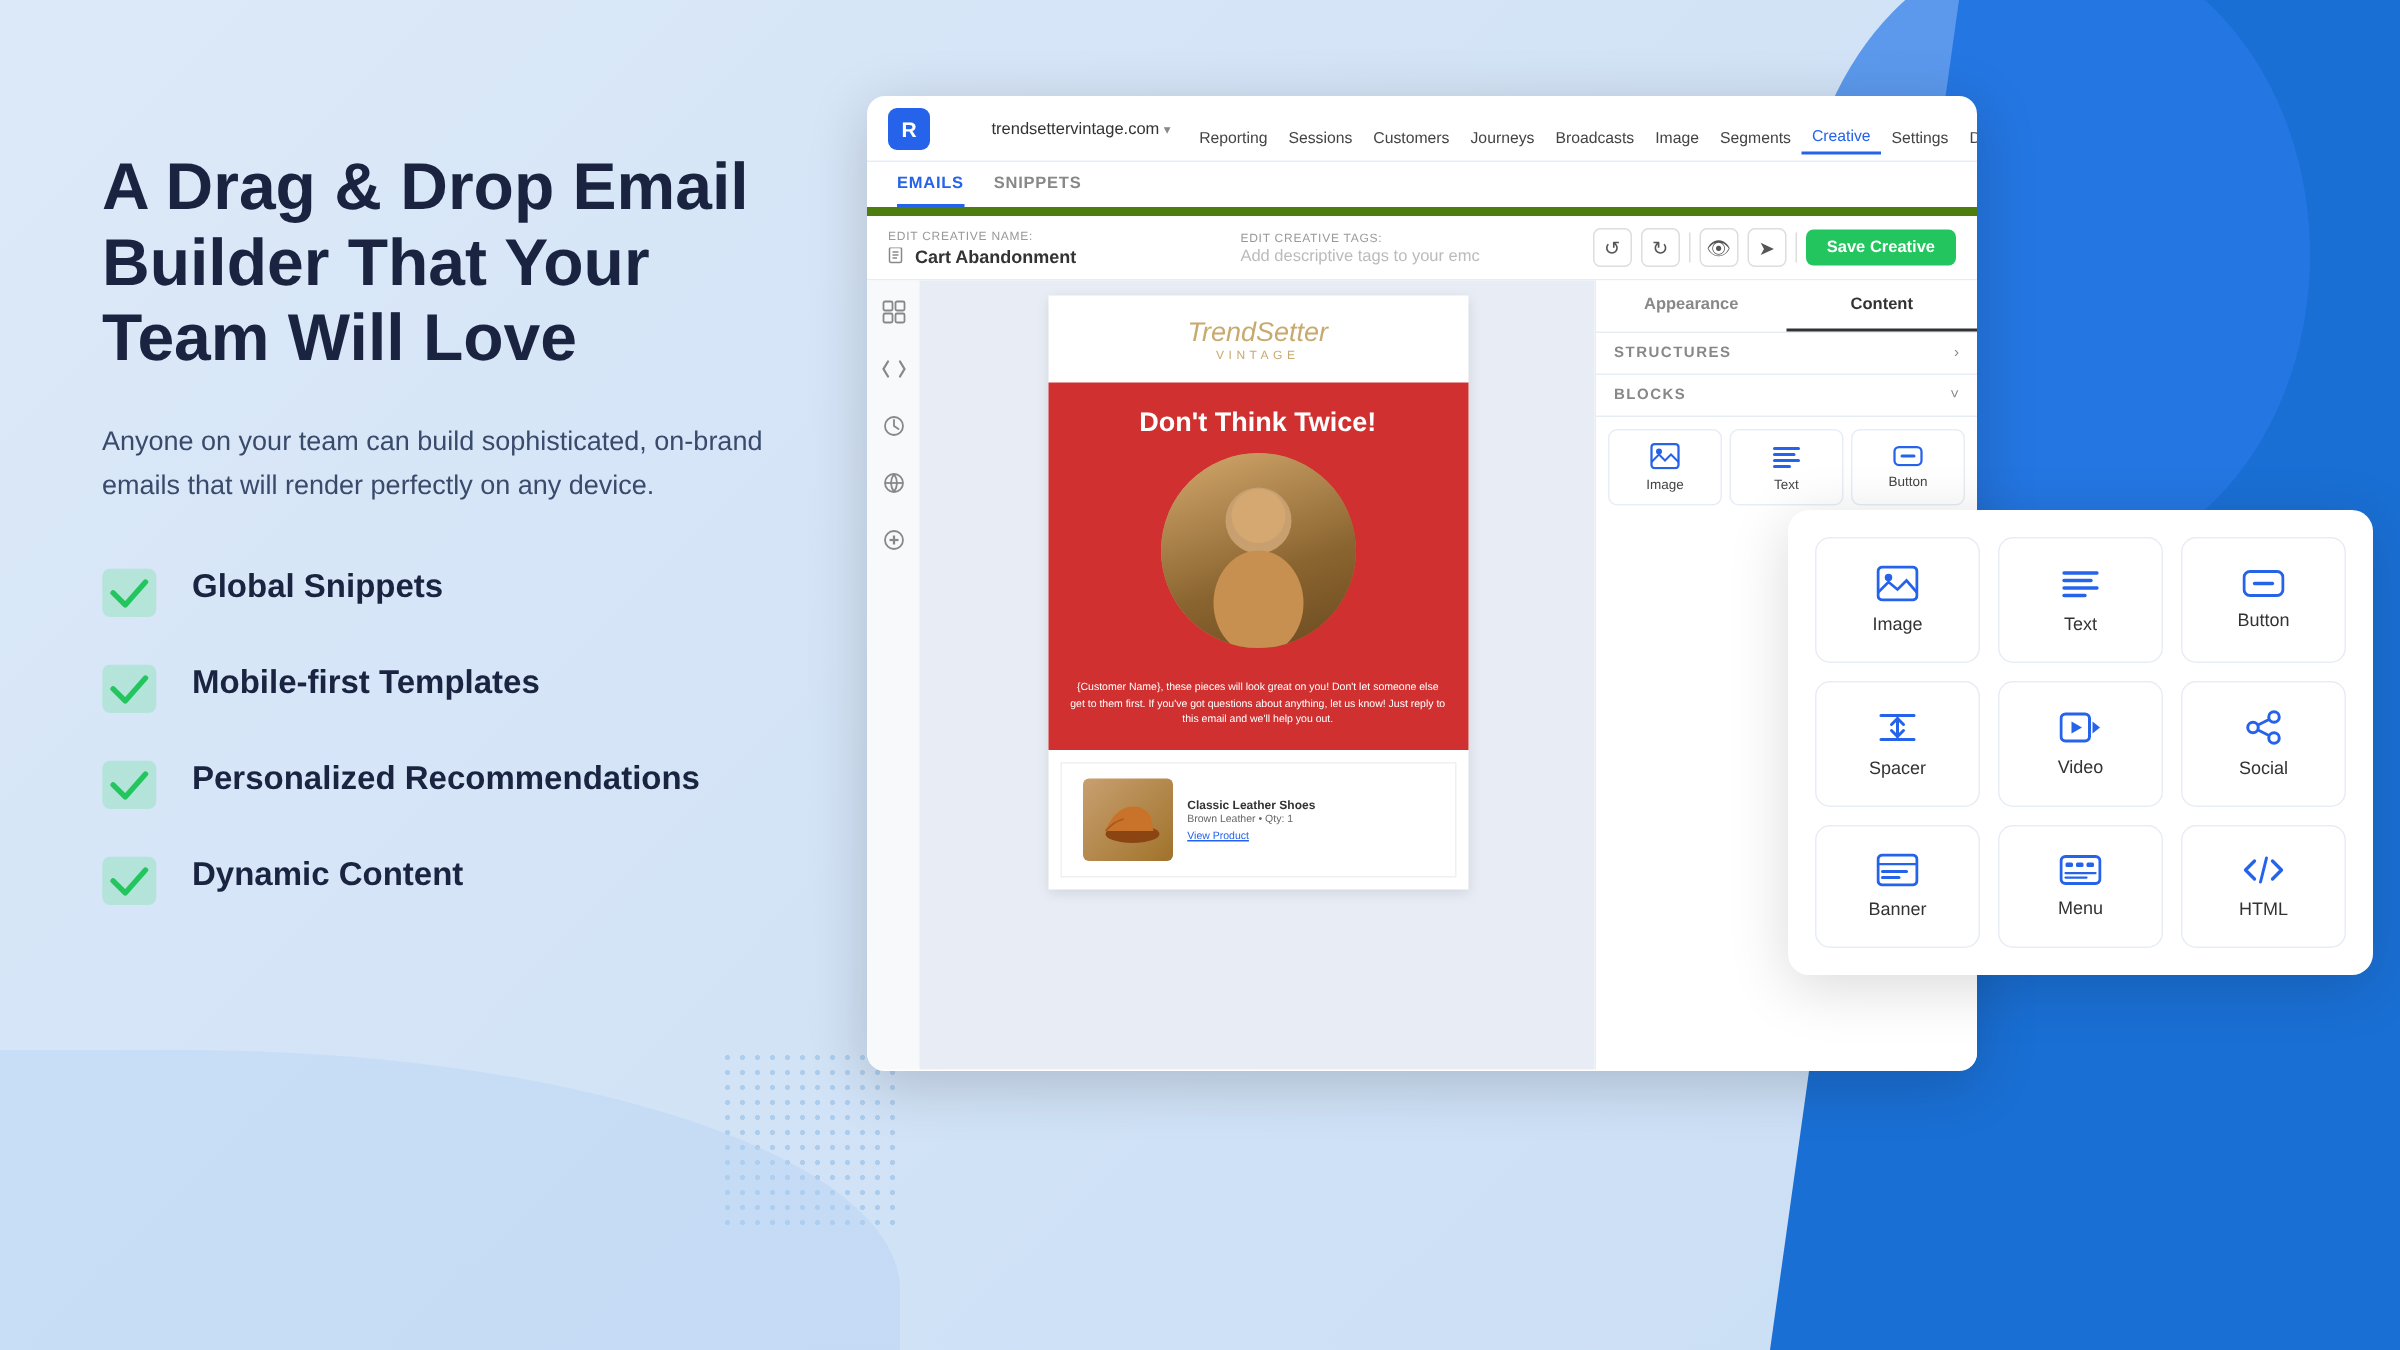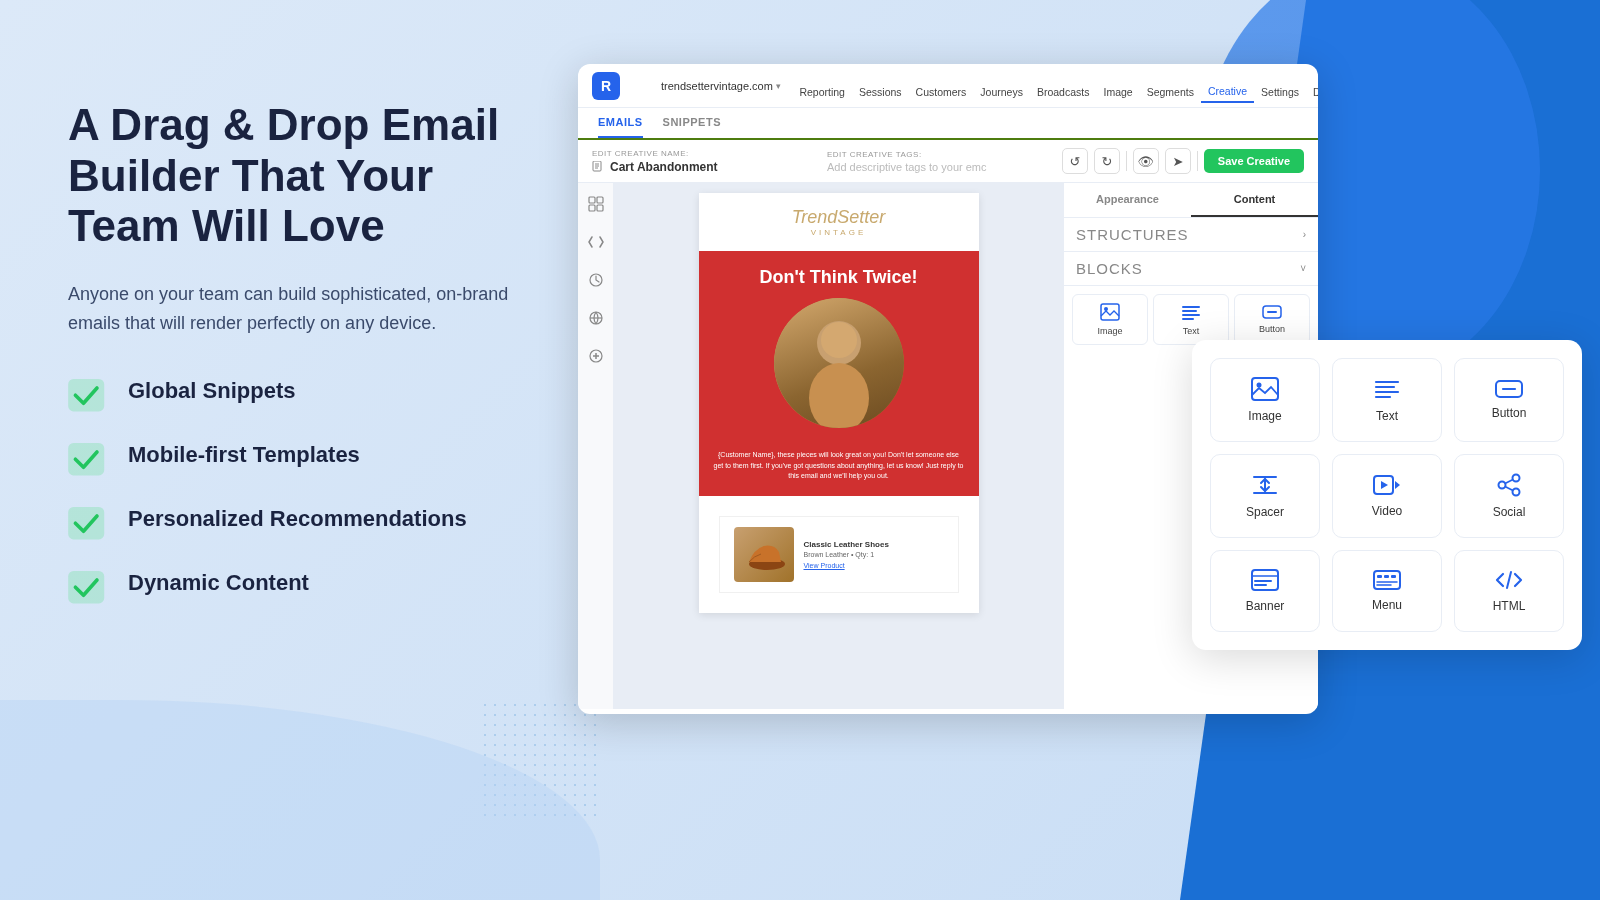--- a/index.html
+++ b/index.html
@@ -163,21 +163,21 @@
     }
     .nav-link.active {
       color: #2563eb;
       border-bottom: 2px solid #2563eb;
     }
 
     
     .tab-bar {
       display: flex;
       padding: 0 20px;
-      border-bottom: 2px solid #4d7c0f;
+      border-bottom: 6px solid #4d7c0f;
       gap: 20px;
     }
     .tab-item {
       font-size: 11px;
       font-weight: 600;
       color: #888;
       padding: 8px 0;
       cursor: pointer;
       letter-spacing: 0.5px;
     }
@@ -352,21 +352,21 @@
       text-align: center;
       padding: 8px 14px 14px;
       line-height: 1.5;
     }
     .email-product {
       padding: 10px 14px;
       display: flex;
       gap: 10px;
       align-items: center;
       border: 1px solid #f0f0f0;
-      margin: 20px;
+      margin: 8px;
     }
     .product-img {
       width: 60px;
       height: 55px;
       background: linear-gradient(135deg, #c8a070 0%, #a0722a 100%);
       border-radius: 4px;
       display: flex;
       align-items: center;
       justify-content: center;
       font-size: 24px;
@@ -402,22 +402,22 @@
       border-bottom: 2px solid #333;
     }
     .section-header {
       display: flex;
       align-items: center;
       justify-content: space-between;
       padding: 8px 12px;
       border-bottom: 1px solid #e8edf5;
     }
     .section-title {
-      font-size: 15px;
-      font-weight: 400;
+      font-size: 10px;
+      font-weight: 700;
       color: #888;
       letter-spacing: 1px;
       text-transform: uppercase;
     }
     .section-chevron { color: #888; font-size: 10px; }
     .blocks-section { padding: 8px; }
     .blocks-grid {
       display: grid;
       grid-template-columns: repeat(3, 1fr);
       gap: 5px;

